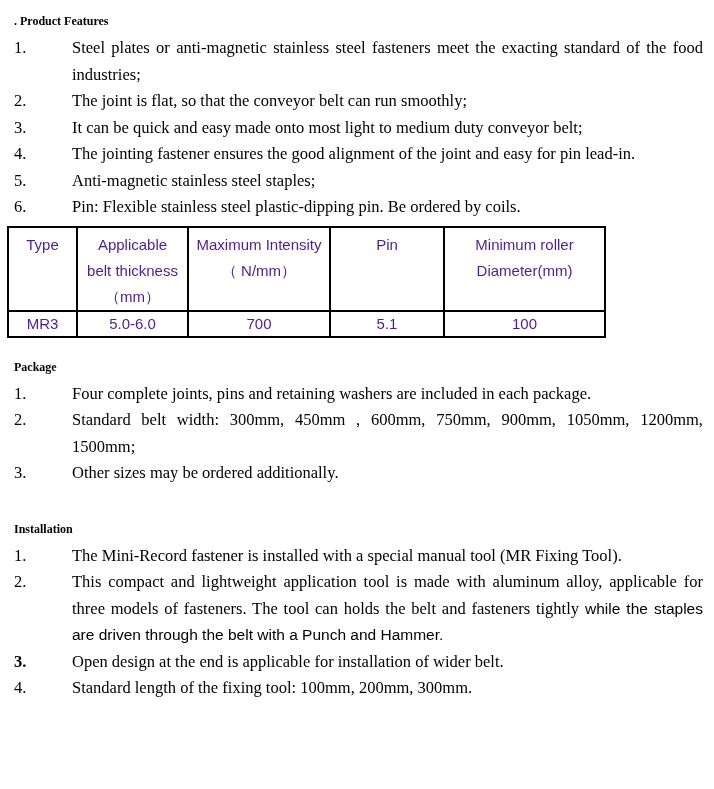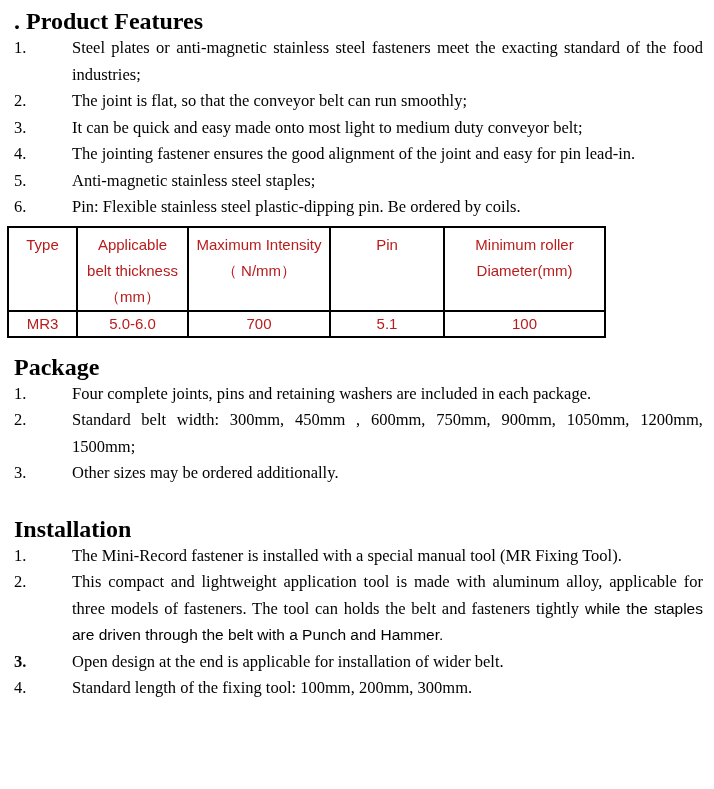--- a/index.html
+++ b/index.html
@@ -13,21 +13,21 @@
     height: 789px;
     box-sizing: border-box;
     padding: 8px 11px 0 14px;
     background: #ffffff;
     color: #000000;
     font-family: "Liberation Serif", serif;
     overflow: hidden;
   }
   .heading {
     margin: 0;
-    font-size: 24px;
+    font-size: 12px;
     line-height: 27px;
     font-weight: bold;
     font-family: "Liberation Serif", serif;
   }
   .mt-technical { margin-top: 20px; }
   .mt-package   { margin-top: 16px; }
   .mt-install   { margin-top: 29px; }
 
   .li {
     display: flex;
@@ -50,21 +50,21 @@
   }
 
   table.tbl {
     border-collapse: collapse;
     table-layout: fixed;
     width: 597px;
     margin-top: 5px;
     margin-left: -7px;
     font-family: "Liberation Sans", sans-serif;
     font-size: 15px;
-    color: #b91c1c;
+    color: #4c1d95;
   }
   .tbl th, .tbl td {
     border: 2px solid #000000;
     text-align: center;
     padding: 0 2px;
     overflow: hidden;
   }
   .tbl th {
     font-weight: normal;
     vertical-align: top;

